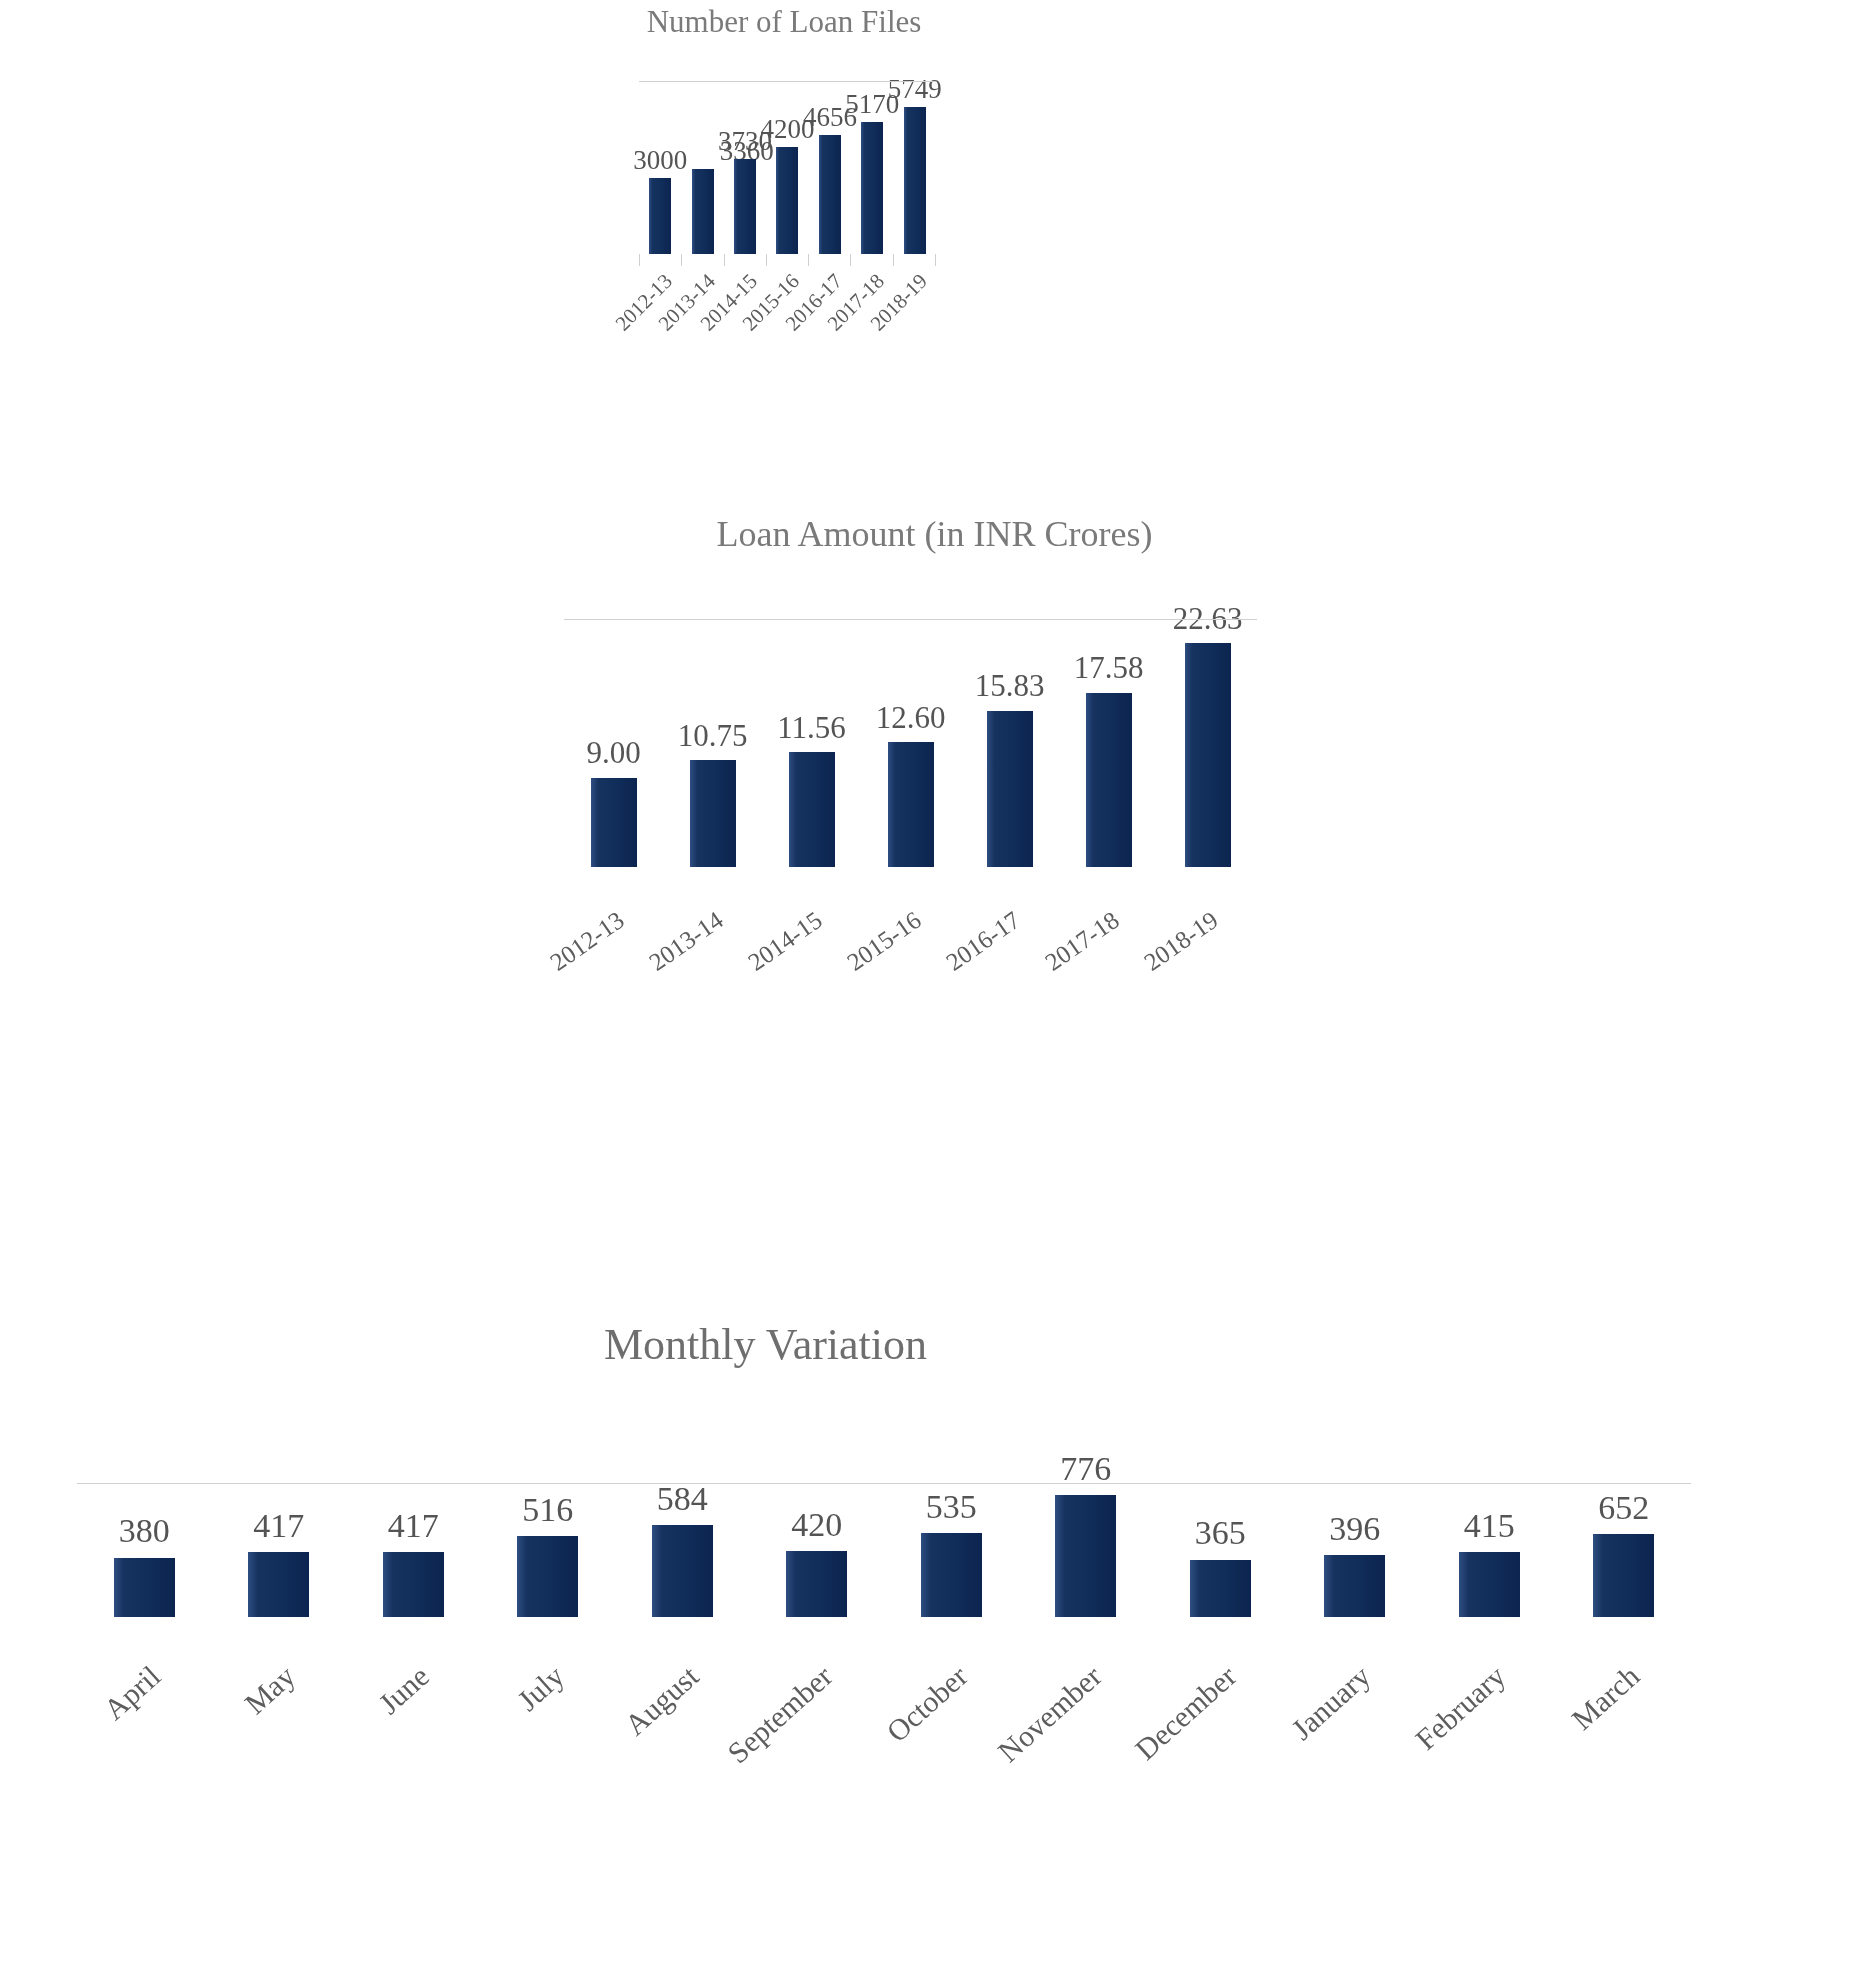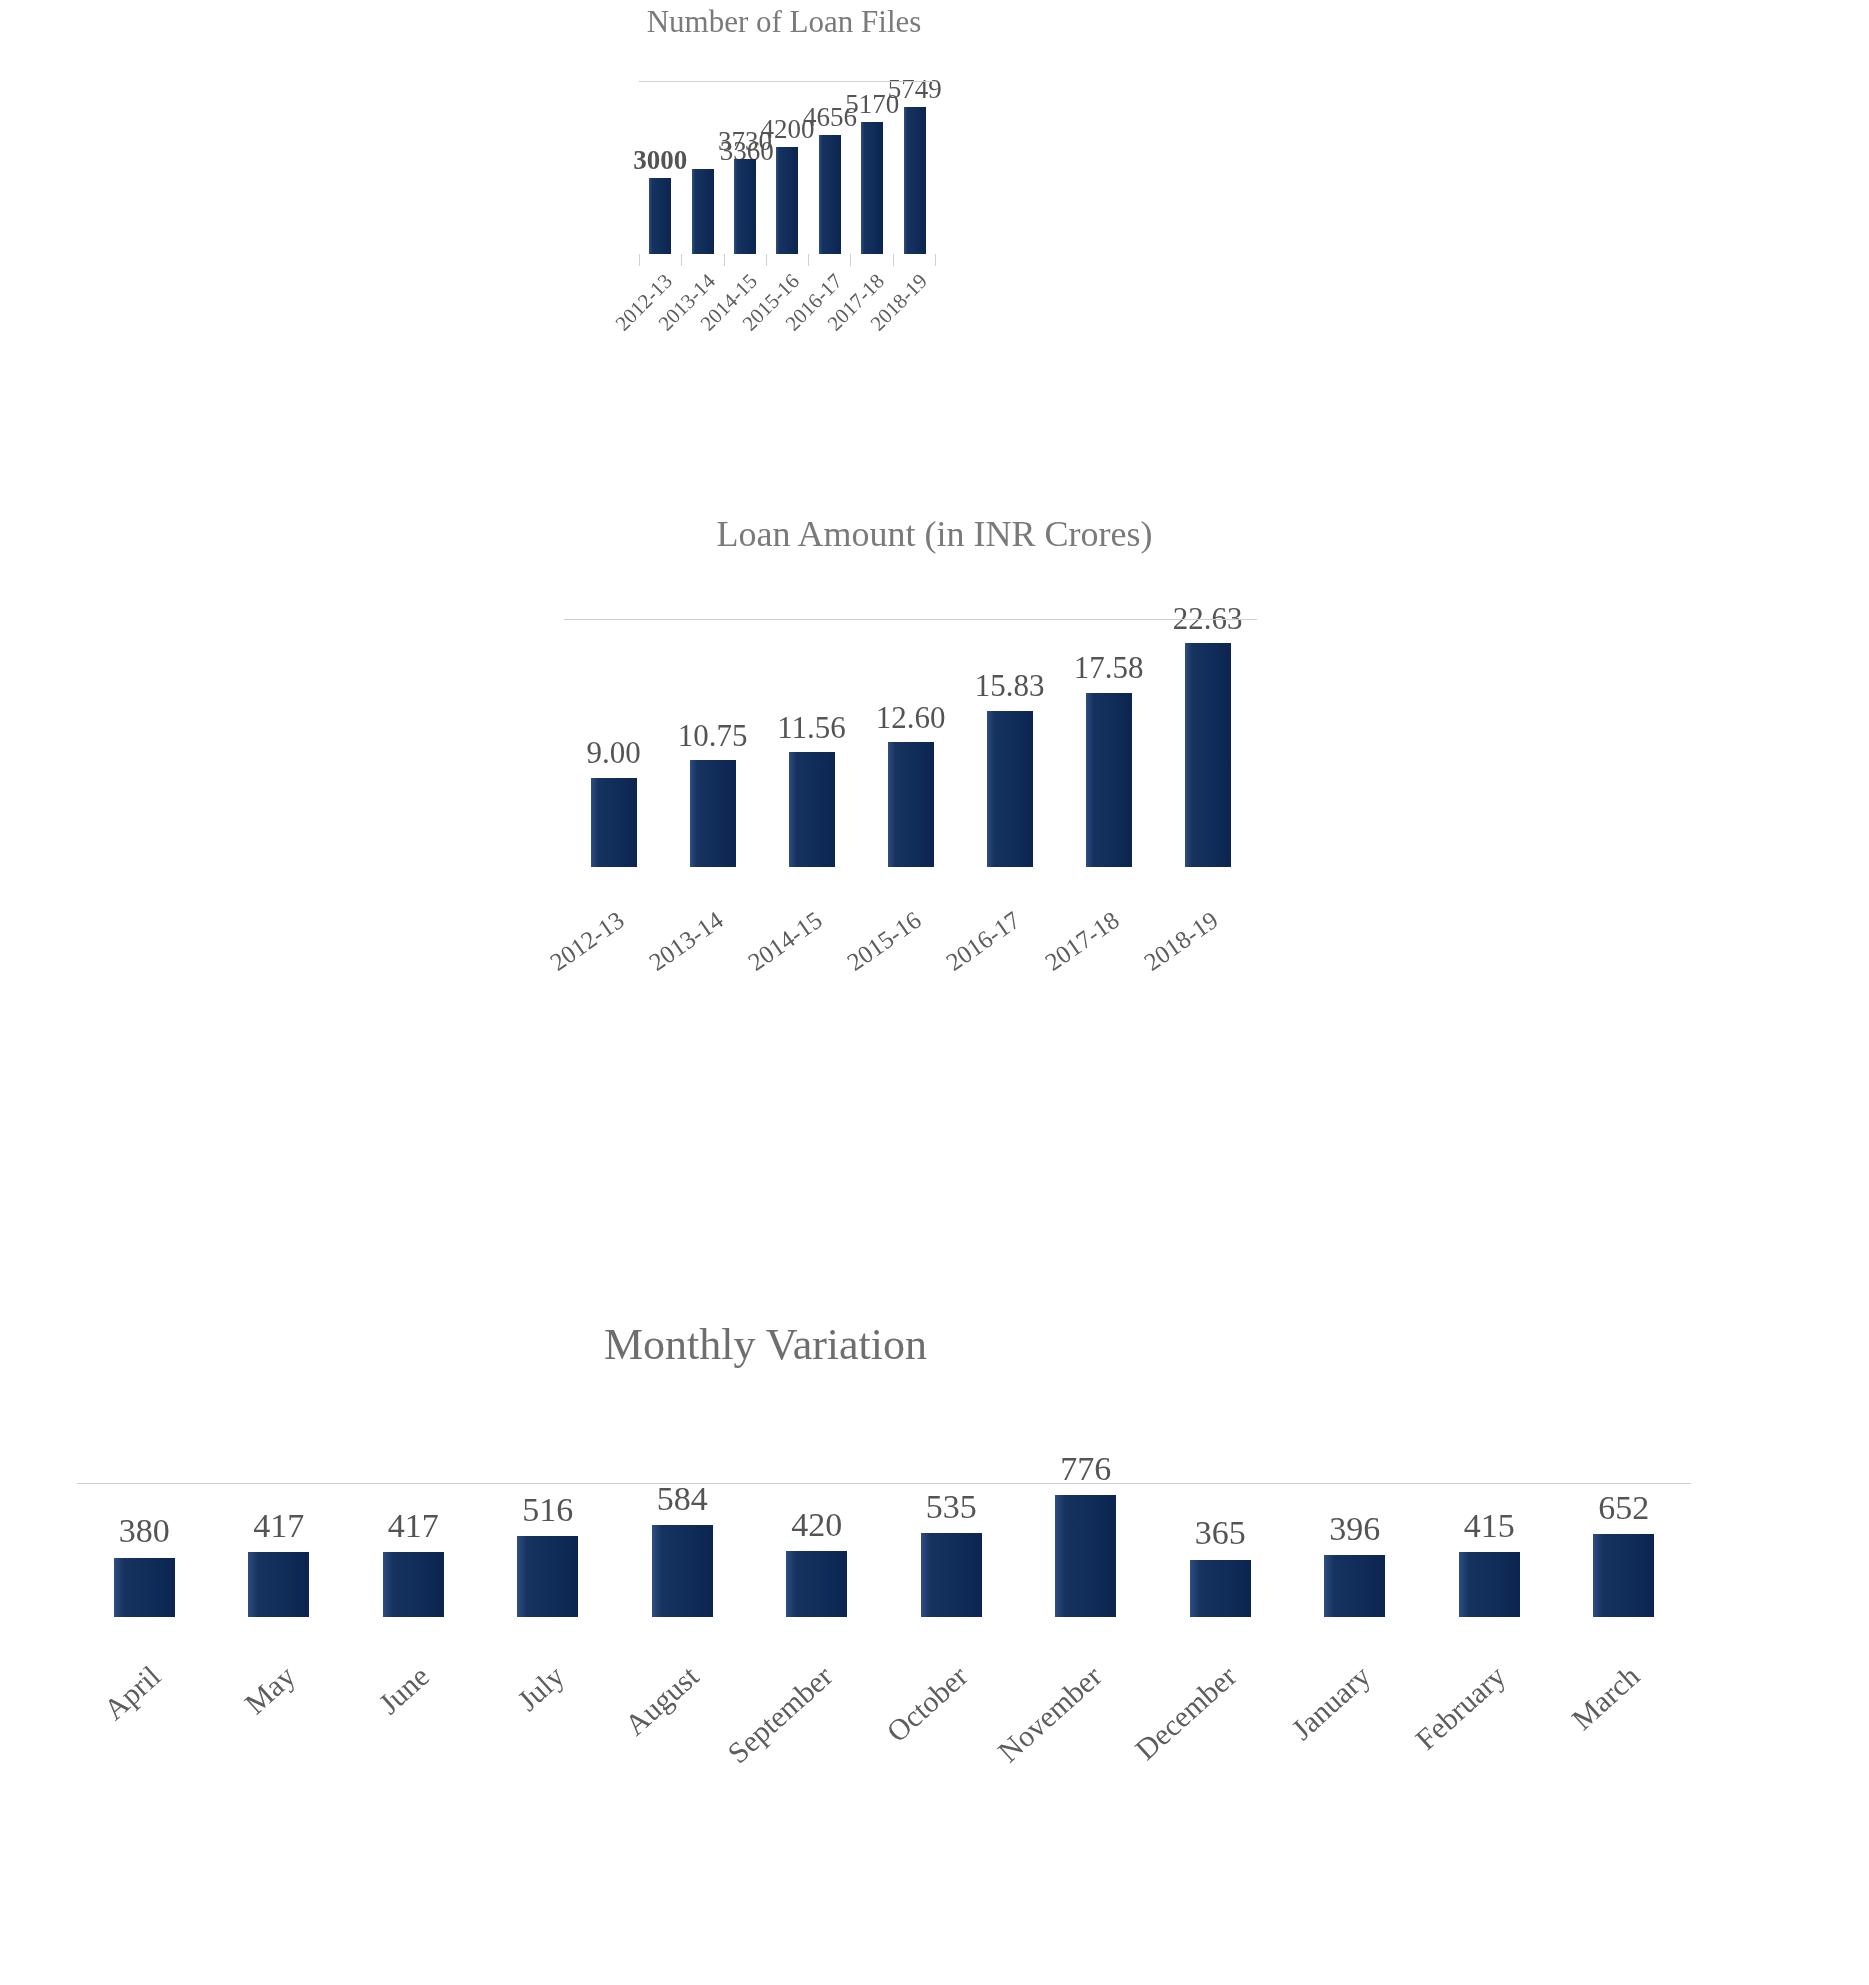--- a/index.html
+++ b/index.html
@@ -165,21 +165,21 @@
 <body>
 
 <div class="page">
 
   <div class="chart-block" id="chart1">
     <div class="chart-title">Number of Loan Files</div>
     <div class="plot">
       <div class="bars">
           <div class="barwrap">
             <div class="bar" style="height: 76px; background: linear-gradient(to right, rgb(46, 78, 130) 0%, rgb(22, 50, 95) 16%, rgb(16, 44, 88) 60%, rgb(12, 36, 80) 100%);"></div>
-            <div class="dlabel" style="left: 50%; transform: translateX(-50%); bottom: 78px; position: absolute; font-weight: bold;">3000</div>
+            <div class="dlabel" style="left: 50%; transform: translateX(-50%); bottom: 78px; position: absolute;">3000</div>
           </div>
           <div class="barwrap">
             <div class="bar" style="height: 85px; background: linear-gradient(to right, rgb(46, 78, 130) 0%, rgb(22, 50, 95) 16%, rgb(16, 44, 88) 60%, rgb(12, 36, 80) 100%);"></div>
             <div class="dlabel" style="left: 50%; transform: translateX(-50%); bottom: 87px; position: absolute; margin-left: 44px;">3360</div>
           </div>
           <div class="barwrap">
             <div class="bar" style="height: 95px; background: linear-gradient(to right, rgb(46, 78, 130) 0%, rgb(22, 50, 95) 16%, rgb(16, 44, 88) 60%, rgb(12, 36, 80) 100%);"></div>
             <div class="dlabel" style="left: 50%; transform: translateX(-50%); bottom: 97px; position: absolute;">3730</div>
           </div>
           <div class="barwrap">

